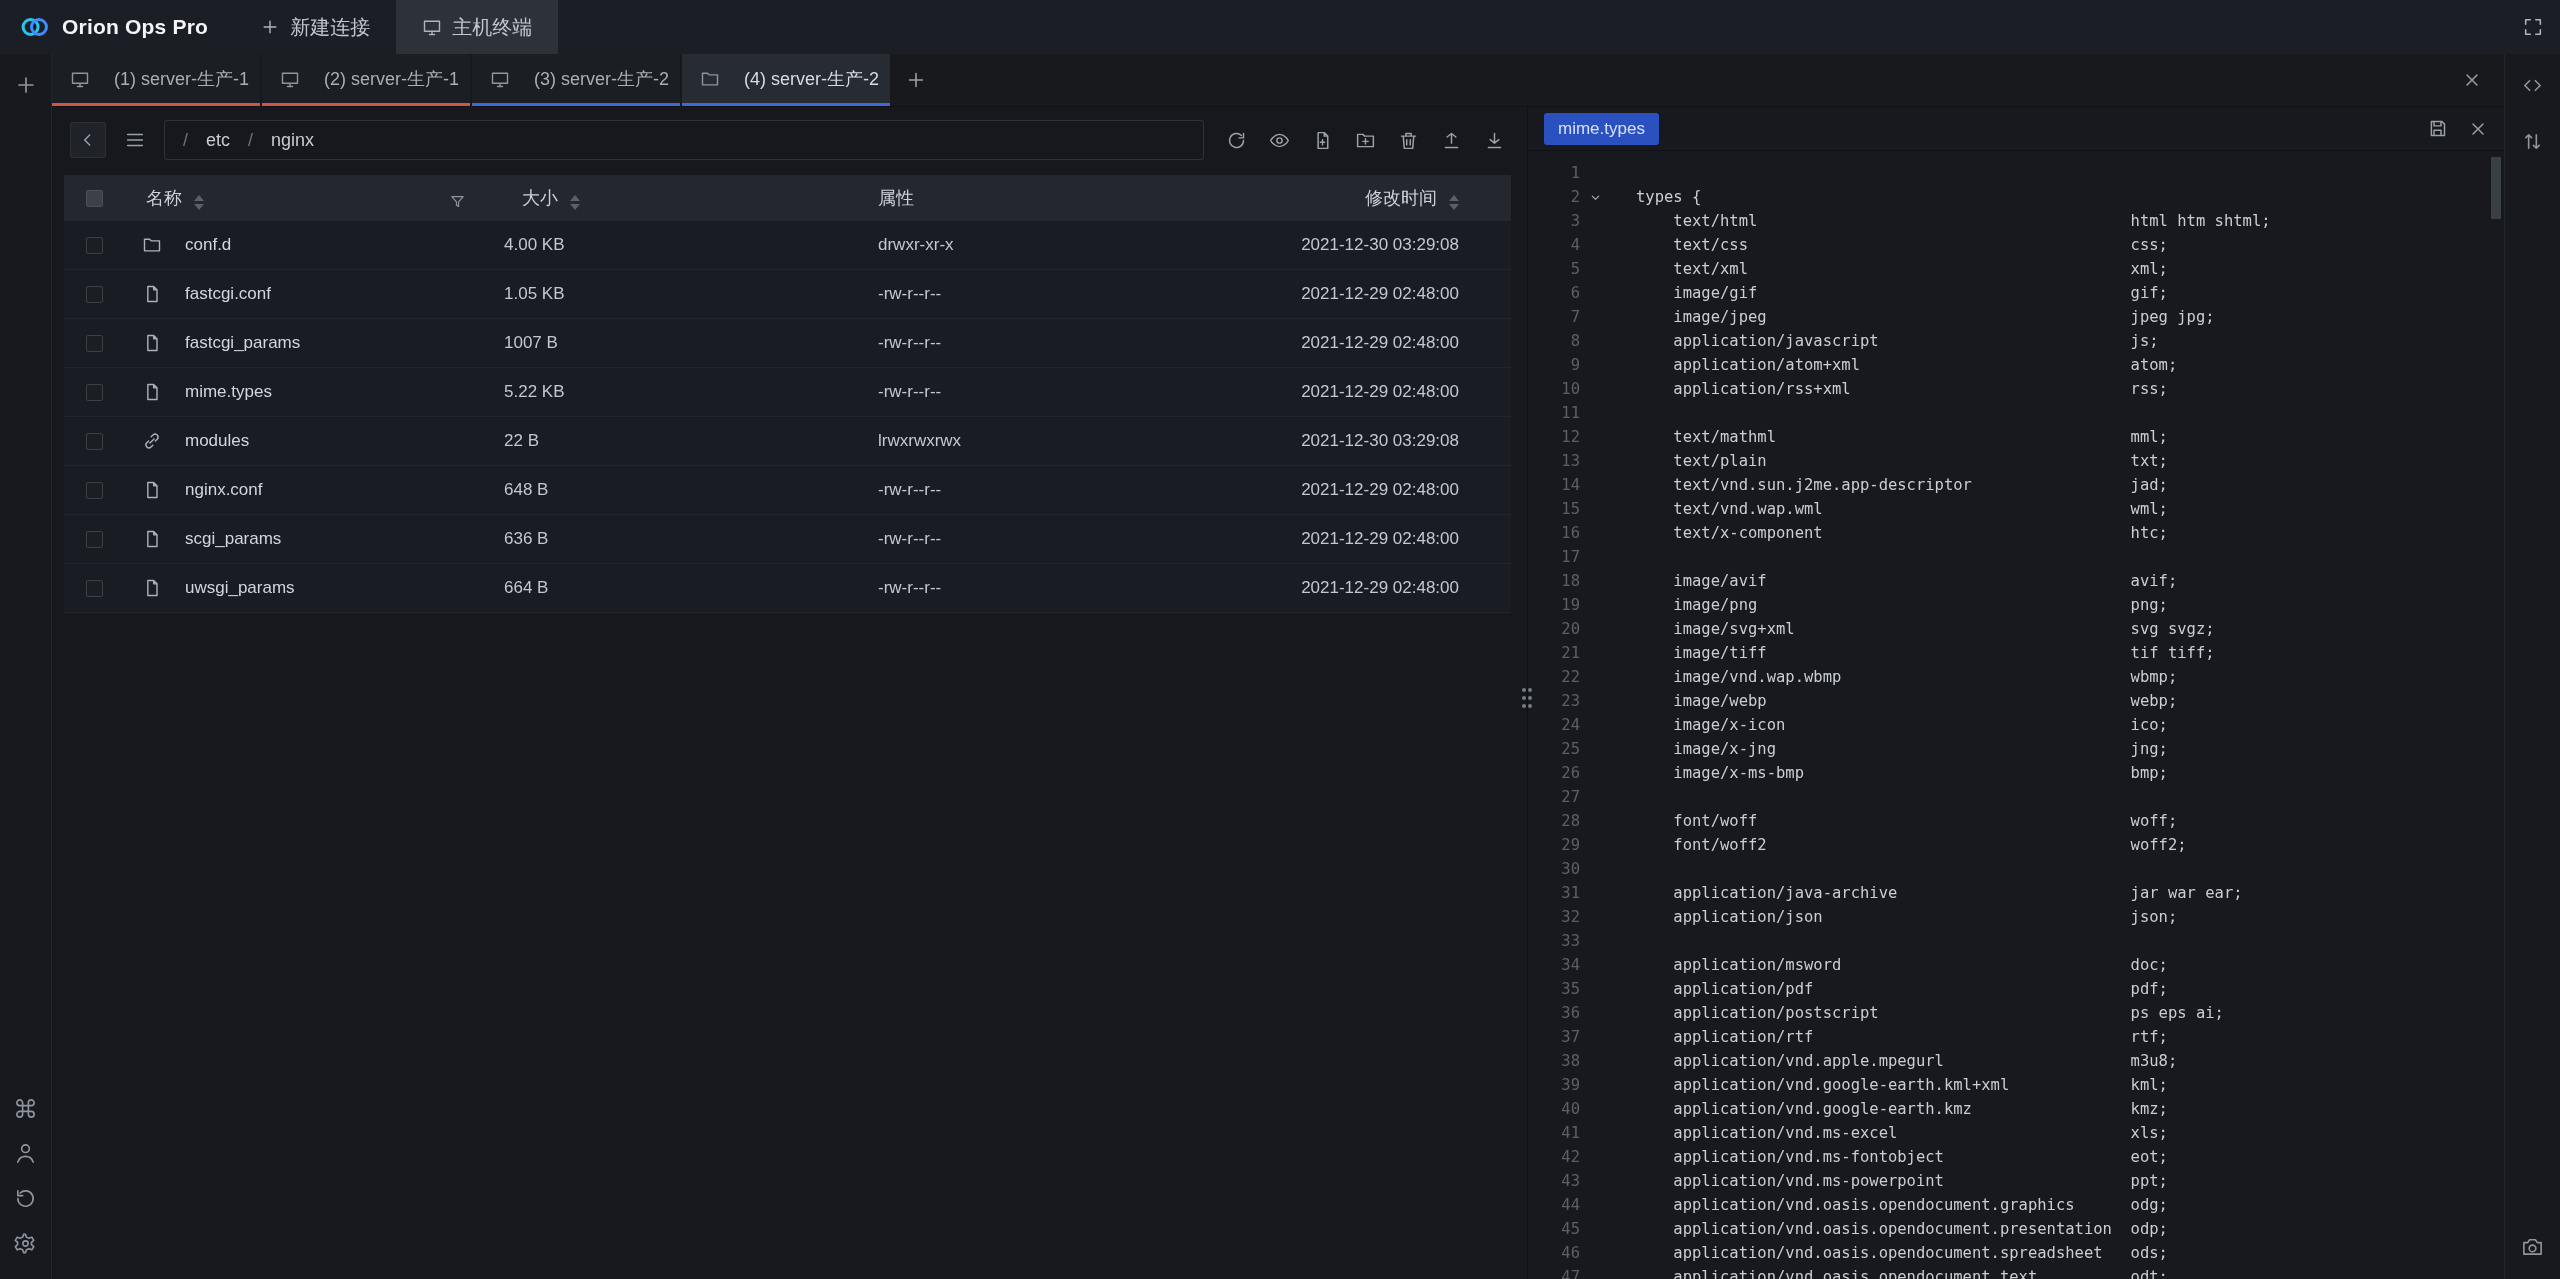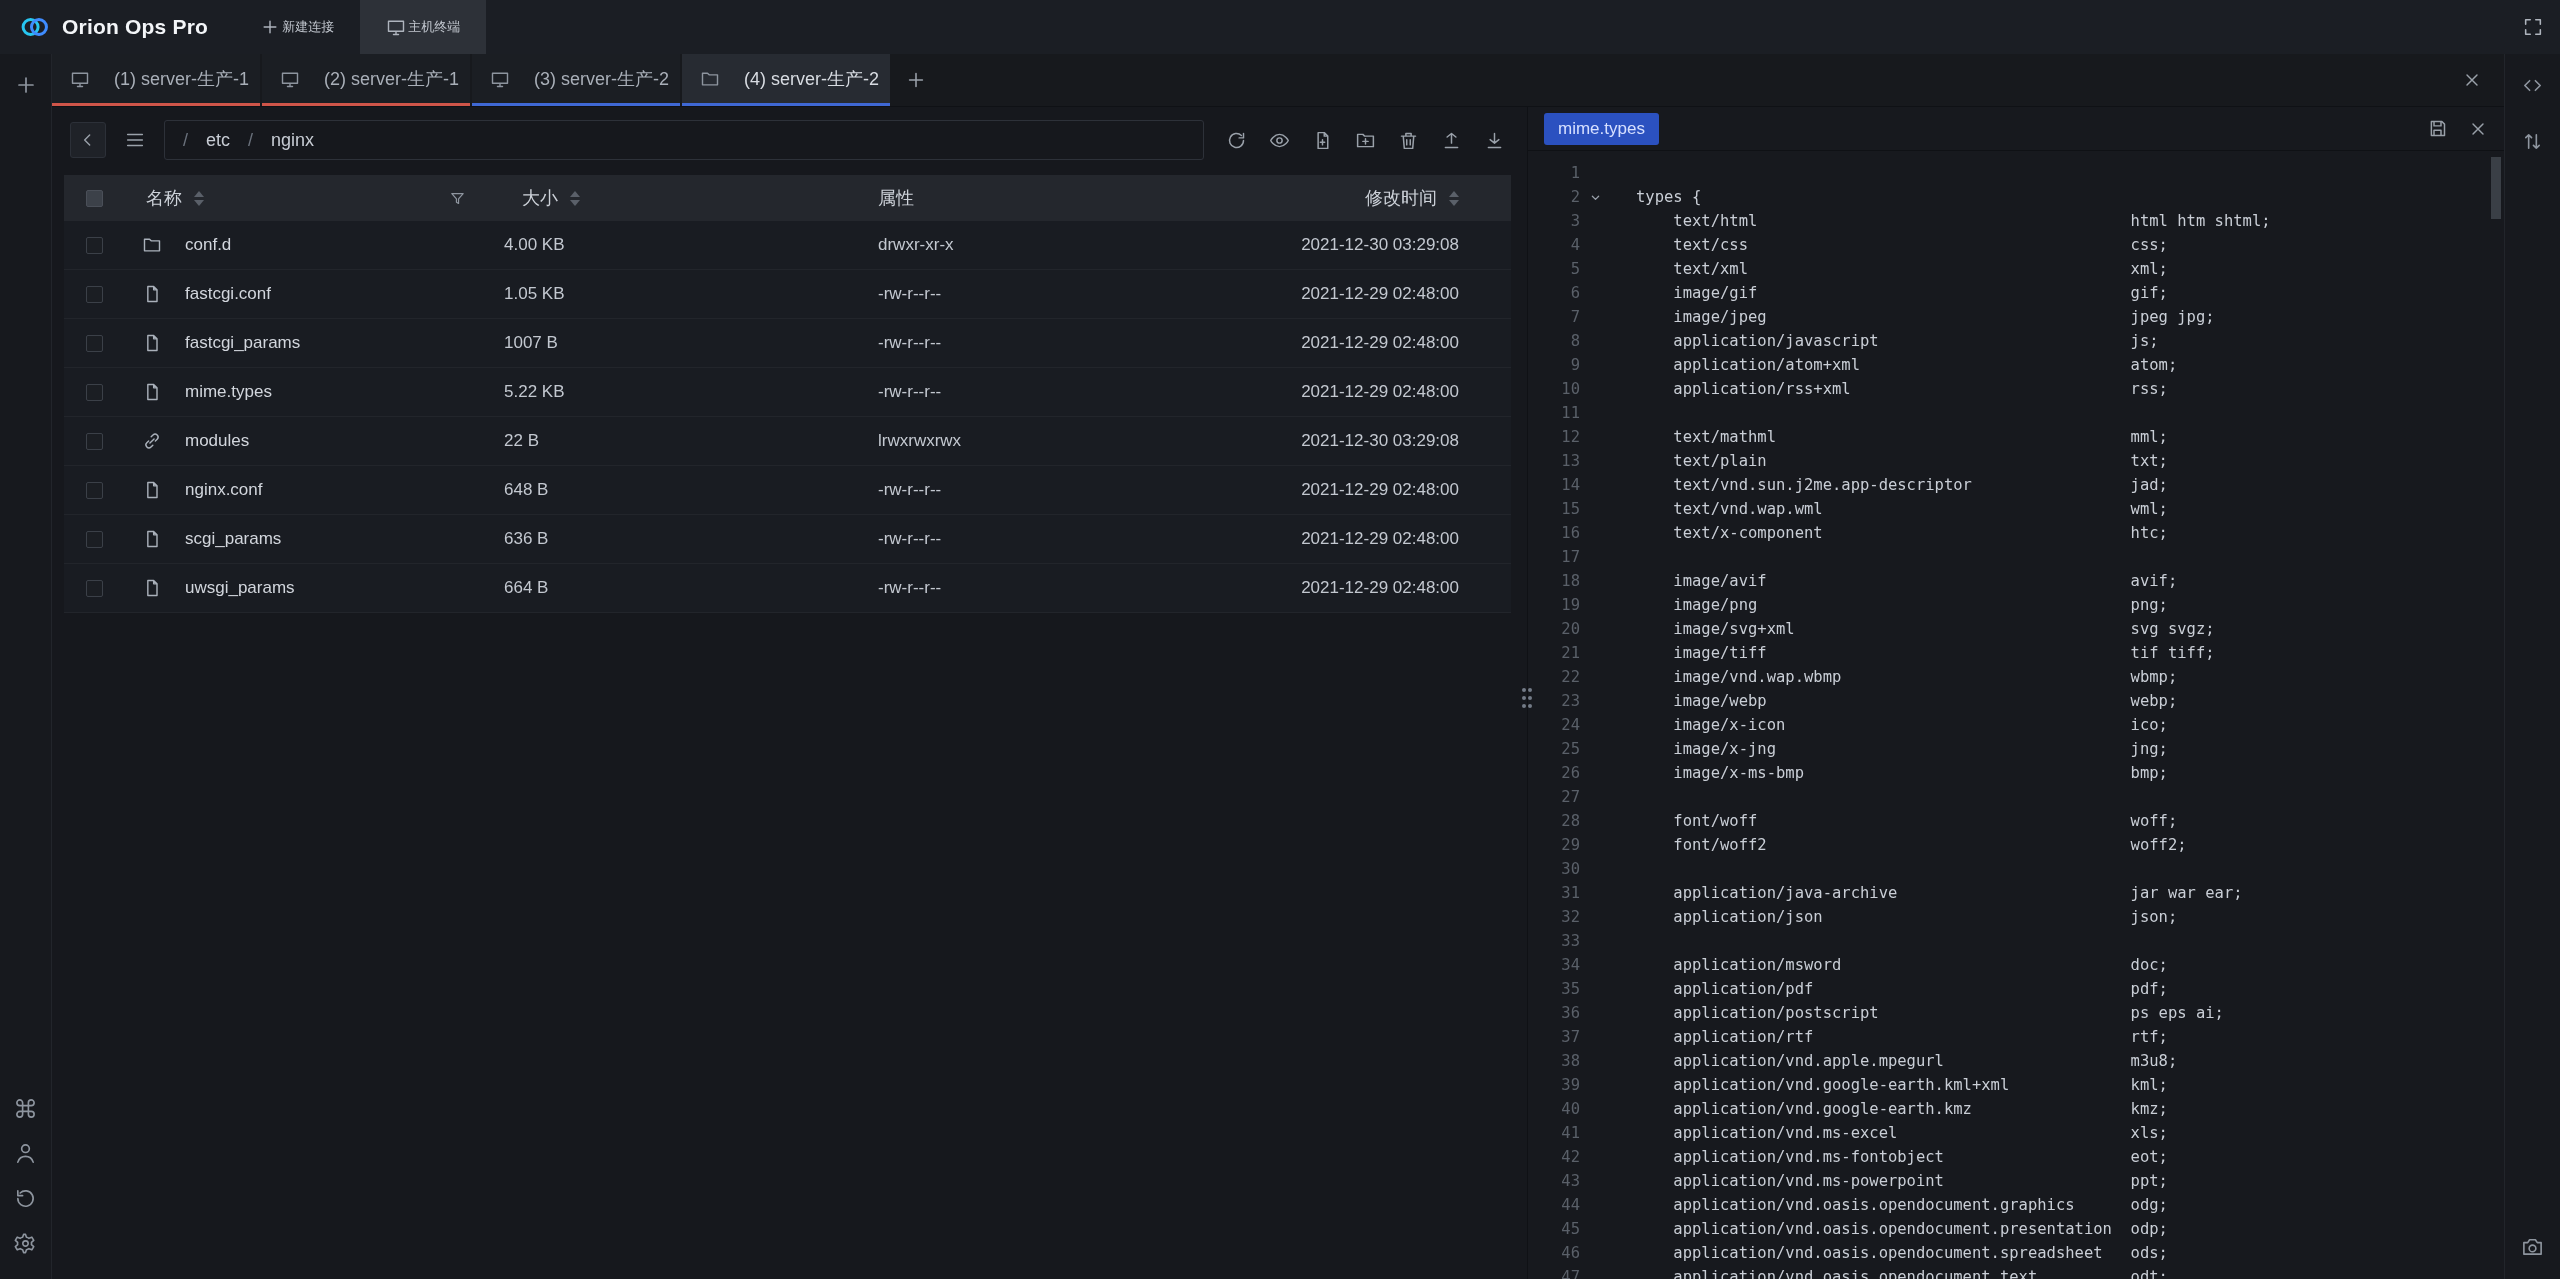--- a/index.html
+++ b/index.html
@@ -5,21 +5,21 @@
   *{box-sizing:border-box;margin:0;padding:0}
   html,body{width:2560px;height:1279px}
   body{background:#141619;color:#c9ced6;font-family:"Liberation Sans","DejaVu Sans",sans-serif;overflow:hidden}
   .ic{display:block}
   .tool{display:flex;cursor:pointer}
   
   .topbar{height:54px;background:#1b1e24;display:flex;align-items:stretch}
   .brand{display:flex;align-items:center;gap:12px;padding:0 26px 0 20px}
   .brand-title{font-size:21px;font-weight:700;color:#f3f5f8;letter-spacing:.2px;white-space:nowrap}
   .topmenu{display:flex;align-items:stretch}
-  .menu-item{display:flex;align-items:center;gap:2px;padding:0 26px;font-size:13px;color:#c2c7cf;cursor:pointer;white-space:nowrap}
+  .menu-item{display:flex;align-items:center;gap:10px;padding:0 26px;font-size:20px;color:#c2c7cf;cursor:pointer;white-space:nowrap}
   .menu-item.active{background:#2d3138}
   .menu-item .ic{color:#aeb4bd}
   .topbar-right{margin-left:auto;display:flex;align-items:center;padding-right:16px;color:#aeb4bd}
   
   .shell{display:flex;height:1225px}
   .sidebar{width:52px;flex:none;background:#17191e;border-right:1px solid #22252b;display:flex;flex-direction:column;align-items:center;padding:14px 0 8px}
   .side-icon{width:34px;height:34px;display:flex;align-items:center;justify-content:center;color:#8e959f;cursor:pointer}
   #side-bottom .side-icon{margin:11px 0}
   .sidebar .spacer,.rightstrip .spacer{flex:1}
   .main{flex:1;display:flex;flex-direction:column;min-width:0}
@@ -42,21 +42,21 @@
   .crumb{color:#c7ccd4;cursor:pointer}
   .fp-tools{display:flex;align-items:center;gap:22px;padding-left:8px;color:#9aa1aa}
   
   .fp-table{margin:10px 16px 0 12px;background:#191c22}
   .fp-thead,.fp-row{display:grid;grid-template-columns:60px 372px 376px 356px 1fr;align-items:center}
   .fp-thead{height:46px;background:#24272d;font-size:18px;color:#cdd2d9}
   .fp-row{height:49px;border-bottom:1px solid #22252b;font-size:17px;color:#c3c8d0}
   .cell-cb{display:flex;justify-content:center}
   .cb{width:17px;height:17px;border:1px solid #3b4048;border-radius:2px;background:#1b1e23;cursor:pointer}
   .cb.head{background:#3c4149;border-color:#4a4f58}
-  .th{display:flex;align-items:center;gap:8px;padding-left:22px}
+  .th{display:flex;align-items:flex-end;gap:8px;padding-left:22px}
   .th.size{padding-left:26px}
   .th.attr{padding-left:6px}
   .th.time{justify-content:flex-end;padding-right:52px;padding-left:0}
   .sorter{display:inline-flex;flex-direction:column;gap:3px;margin-left:4px;cursor:pointer}
   .car{width:0;height:0;border-left:5px solid transparent;border-right:5px solid transparent}
   .car.up{border-bottom:6px solid #5a6069}
   .car.down{border-top:6px solid #5a6069}
   .th-filter{margin-left:auto;margin-right:30px;color:#8e959f;cursor:pointer;display:flex}
   .cell-name{display:flex;align-items:center;gap:23px;padding-left:18px;color:#d2d6dd}
   .cell-name .ic{color:#aab1bb;flex:none}

